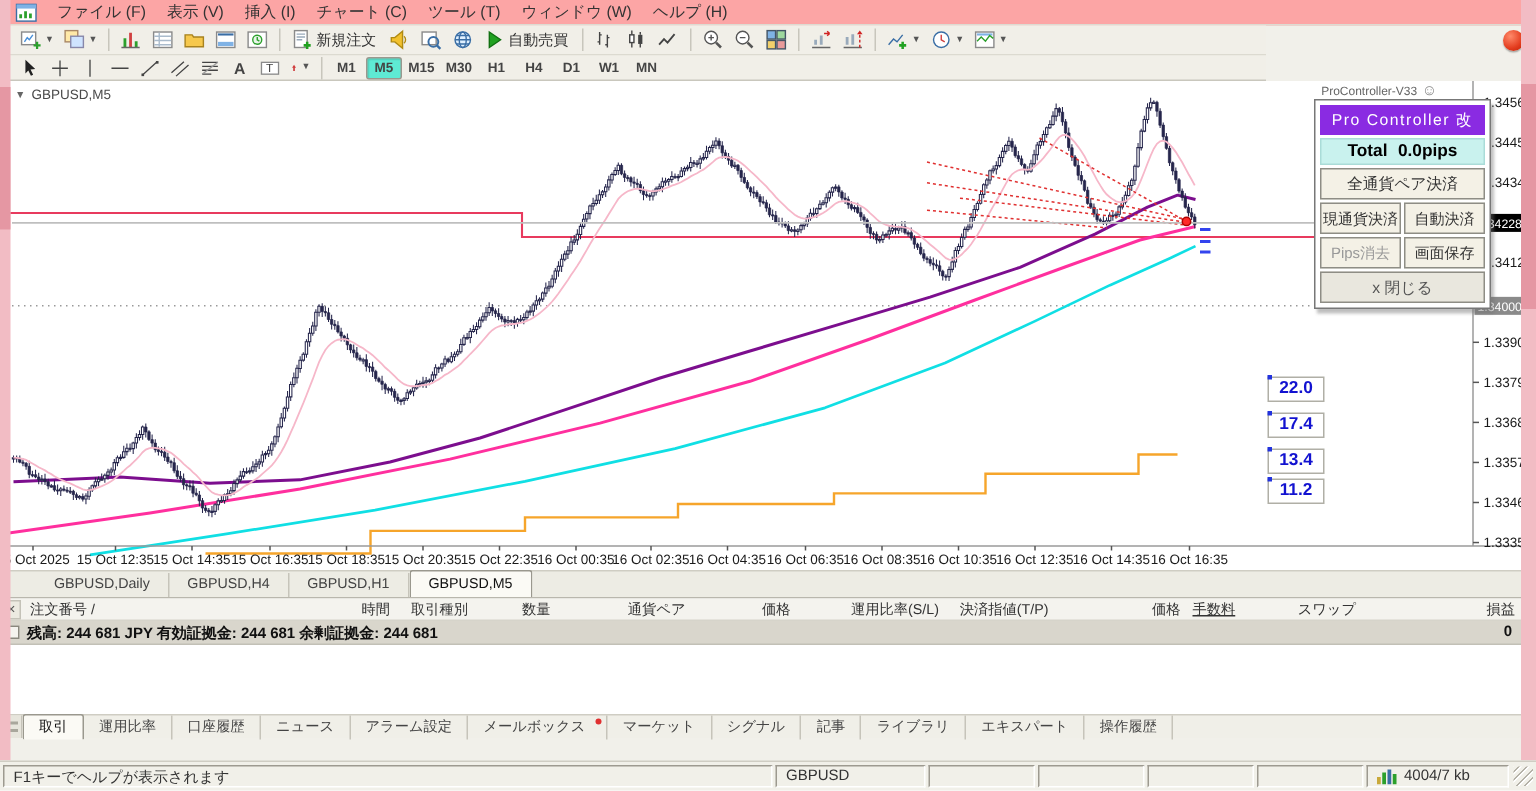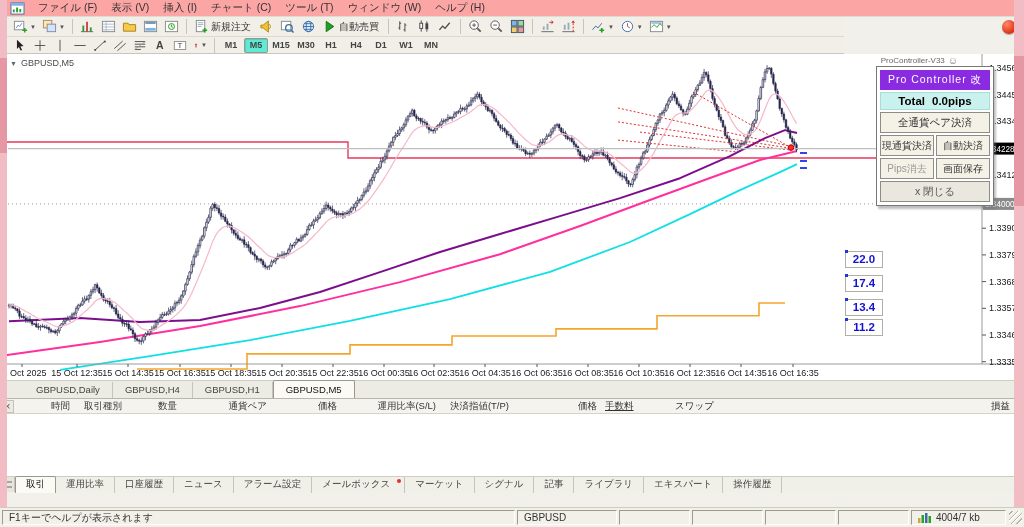--- a/index.html
+++ b/index.html
@@ -453,32 +453,38 @@
 <div class="chart-tabs" id="chart-tabs">
     <div class="ctab">GBPUSD,Daily</div>
     <div class="ctab">GBPUSD,H4</div>
     <div class="ctab">GBPUSD,H1</div>
     <div class="ctab active">GBPUSD,M5</div>
   </div>
 
 <div class="terminal">
   <div class="t-close">×</div>
   <div class="t-head" id="t-head">
+      <div class="col" style="width: 190px; text-align: left;">注文番号 /</div>
       <div class="col" style="width: 58px; text-align: right;">時間</div>
       <div class="col" style="width: 52px; text-align: right;">取引種別</div>
       <div class="col" style="width: 55px; text-align: right;">数量</div>
       <div class="col" style="width: 90px; text-align: right;">通貨ペア</div>
       <div class="col" style="width: 70px; text-align: right;">価格</div>
       <div class="col" style="width: 99px; text-align: right;">運用比率(S/L)</div>
       <div class="col" style="width: 73px; text-align: right;">決済指値(T/P)</div>
       <div class="col" style="width: 88px; text-align: right;">価格</div>
       <div class="col" style="width: 60px; text-align: left; text-decoration: underline;">手数料</div>
       <div class="col" style="width: 57px; text-align: right;">スワップ</div>
       <div class="col" style="width: auto; flex: 1 1 0%; text-align: right;">損益</div>
     </div>
+  <div class="t-balance">
+    <span class="expander"></span>
+    <span>残高: 244 681 JPY  有効証拠金: 244 681  余剰証拠金: 244 681</span>
+    <span class="profit">0</span>
+  </div>
   <div class="t-body"></div>
   <div class="t-tabs">
     <div class="dockgrip"></div>
     <div id="t-tabs-items" style="display:flex;align-items:center;height:100%;">
         <div class="ttab active">取引</div>
         <div class="ttab">運用比率</div>
         <div class="ttab">口座履歴</div>
         <div class="ttab">ニュース</div>
         <div class="ttab">アラーム設定</div>
         <div class="ttab" style="padding-right: 14px;">メールボックス<span class="badge"></span></div>

